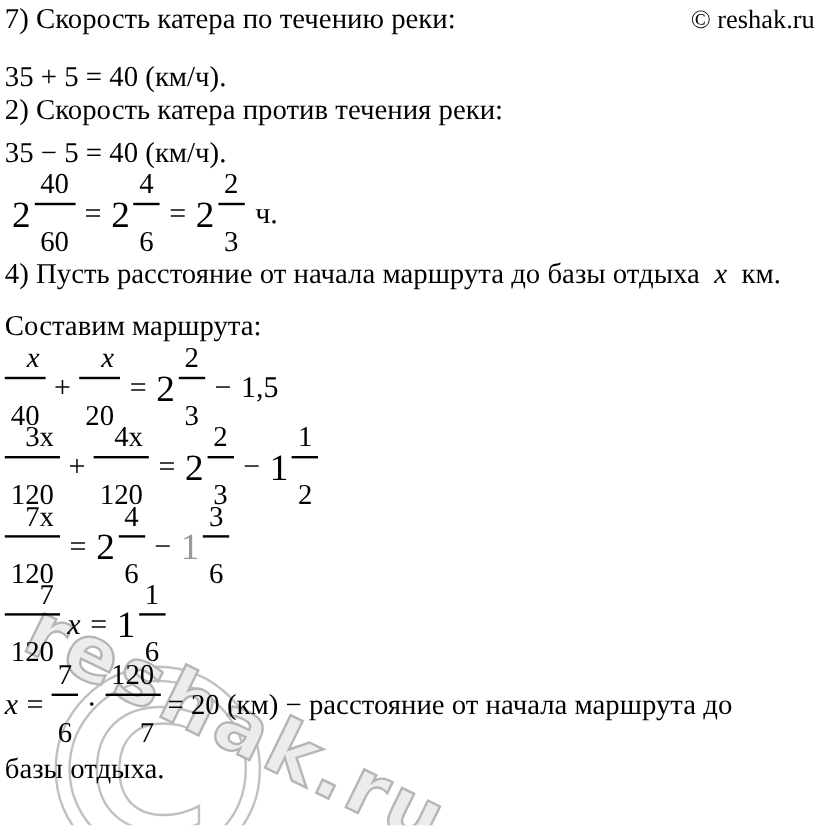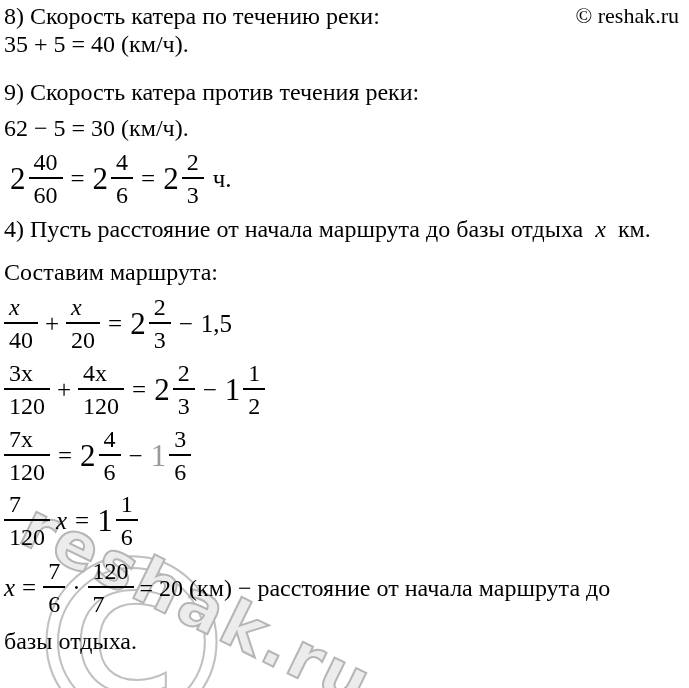--- a/index.html
+++ b/index.html
@@ -23,31 +23,31 @@
     font-size:25px;
     white-space:nowrap;
     z-index:2;
   }
   .copyright{
     position:absolute;top:3px;right:10px;
     font-size:22px;z-index:2;
   }
   .frac{
     display:inline-block;
-    text-align:left;
+    text-align:right;
     vertical-align:middle;
     font-size:24px;
     line-height:1.08;
   }
   .frac .num{
     display:block;
     border-bottom:2px solid #000;
     padding:0 5px 1px 5px;
   }
-  .frac .den{display:block;padding:4px 5px 0 5px;}
+  .frac .den{display:block;padding:19px 5px 0 5px;}
   .mixed{display:inline-flex;align-items:center;}
   .mixed .whole{font-size:31px;margin-right:3px;}
   .op{margin:0 8px;}
   .op-tight{margin:0 7px;}
   .var{font-style:italic;}
   .it{font-style:italic;}
   .sp-l{margin-left:9px;}
   .gap-l{margin-left:6px;}
   
   .wm-text{
@@ -77,25 +77,25 @@
 </head>
 <body>
 
 <div class="page">
 
   <div class="wm-copy">©</div>
   <div class="wm-text">reshak.ru</div>
 
   <div class="copyright">© reshak.ru</div>
 
-  <div class="line" style="top:3px">8) Скорость катера по течению реки:</div>
-  <div class="line" style="top:31px">35 + 5 = 40 (км/ч).</div>
-
-  <div class="line" style="top:79px">9) Скорость катера против течения реки:</div>
-  <div class="line" style="top:115px">62 − 5 = 30 (км/ч).</div>
+  <div class="line" style="top:3px">7) Скорость катера по течению реки:</div>
+  <div class="line" style="top:52px">35 + 5 = 40 (км/ч).</div>
+
+  <div class="line" style="top:79px">2) Скорость катера против течения реки:</div>
+  <div class="line" style="top:115px">35 − 5 = 40 (км/ч).</div>
 
   <div class="eqline" style="top:149px;height:60px">
     <span class="mixed gap-l">
       <span class="whole">2</span>
       <span class="frac">
         <span class="num">40</span>
         <span class="den">60</span>
       </span>
     </span>
     <span class="op">=</span>

